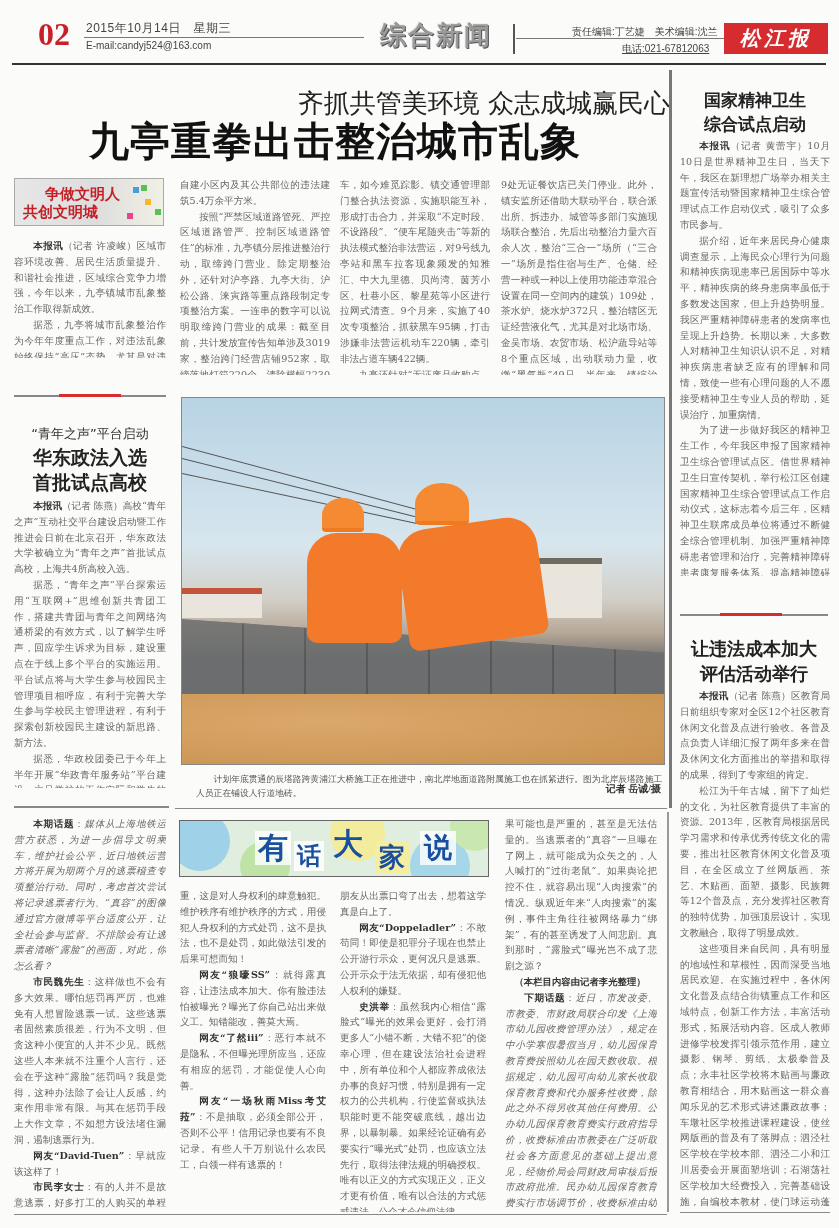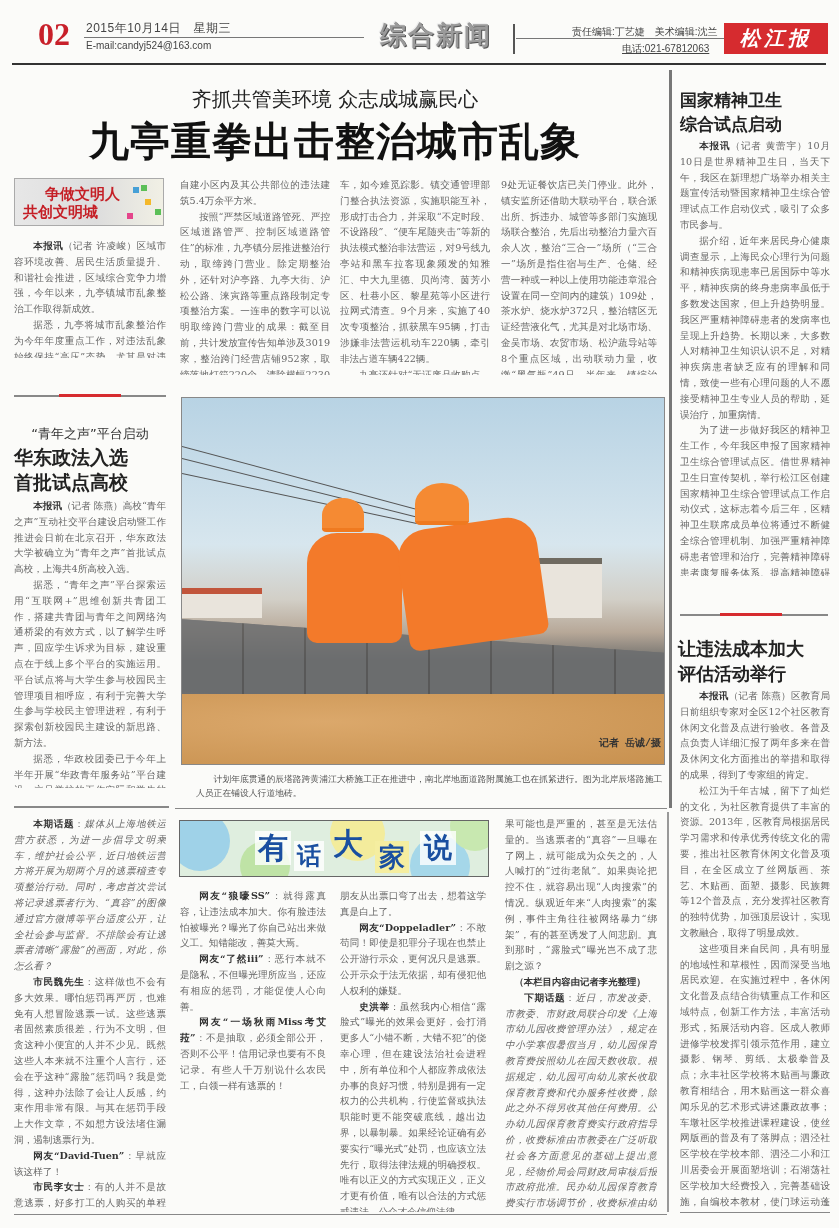--- a/index.html
+++ b/index.html
@@ -14,50 +14,50 @@
   .hdr-email { position: absolute; left: 62px; top: 40px; font-family: "Liberation Sans", sans-serif; font-size: 10px; color: #444; }
   .section-title { position: absolute; left: 356px; top: 18px; font-family: "DejaVu Sans", sans-serif; font-weight: bold; font-size: 26px; color: #9a9a9a; letter-spacing: 2px; text-shadow: 1px 1px 0 #555, -1px -1px 0 #eee; }
   .hdr-vbar { position: absolute; left: 489px; top: 24px; width: 2px; height: 30px; background: #555; }
   .hdr-rule-right { position: absolute; left: 492px; top: 38px; width: 220px; height: 1px; background: #777; }
   .hdr-editors { position: absolute; left: 548px; top: 25px; font-family: "Liberation Sans", sans-serif; font-size: 10px; color: #444; }
   .hdr-phone { position: absolute; left: 598px; top: 42px; font-family: "Liberation Sans", sans-serif; font-size: 10px; color: #444; text-decoration: underline; }
   .brand { position: absolute; left: 700px; top: 23px; width: 104px; height: 31px; background: #d62b2f; color: #fff; font-family: "DejaVu Serif", serif; font-weight: bold; font-style: italic; font-size: 20px; text-align: center; line-height: 31px; letter-spacing: 4px; }
   .top-rule { position: absolute; left: 12px; top: 63px; width: 814px; height: 2px; background: #333; }
 
   
-  .kicker { position: absolute; left: 0; width: 670px; top: 86px; text-align: center; font-family: "DejaVu Sans", sans-serif; font-size: 20px; color: #222; }
+  .kicker { position: absolute; left: 0; width: 670px; top: 86px; text-align: right; font-family: "DejaVu Sans", sans-serif; font-size: 26px; color: #222; }
   .headline { position: absolute; left: 0; width: 670px; top: 114px; text-align: center; font-family: "DejaVu Sans", sans-serif; font-weight: bold; font-size: 40px; color: #111; letter-spacing: 1px; }
   .col-divider { position: absolute; left: 669px; width: 3px; background: #777; }
 
   .para { font-size: 9.6px; line-height: 15.8px; text-indent: 2em; text-align: justify; color: #666; }
   .para b { color: #333; }
   .col { position: absolute; overflow: hidden; }
 
   .banner-civ { position: absolute; left: 14px; top: 178px; width: 150px; height: 48px; background: linear-gradient(90deg,#e7e7e7 0%,#ddd 55%,#f1f0e5 100%); border: 1px solid #aaa; overflow: hidden; }
   .banner-civ span { position: absolute; left: 10px; font-family: "DejaVu Serif", serif; font-weight: bold; font-size: 15px; color: #c51f26; line-height: 18px; }
   .dot { position: absolute; width: 6px; height: 6px; }
 
   .sec-sep { position: absolute; height: 2px; background: #888; }
   .sec-sep .red { position: absolute; top: -1px; height: 3px; background: #d62b2f; }
 
   .sub-kicker { position: absolute; text-align: center; font-family: "DejaVu Sans", sans-serif; font-size: 13px; color: #333; }
-  .sub-head { position: absolute; text-align: left; font-family: "DejaVu Serif", serif; font-weight: bold; font-size: 19px; line-height: 25px; color: #222; }
+  .sub-head { position: absolute; text-align: center; font-family: "DejaVu Serif", serif; font-weight: bold; font-size: 19px; line-height: 25px; color: #222; }
 
   
   .photo { position: absolute; left: 181px; top: 397px; width: 484px; height: 368px; border: 1px solid #888; overflow: hidden;
     background: linear-gradient(180deg,#b8d3e4 0%, #d7e6ee 40%, #d2cfc7 55%, #b7a898 64%, #6d6d6b 72%, #6e6f70 84%, #d7a46a 88%, #cf9c5e 100%); }
   .photo .sand { position: absolute; left: 0; bottom: 0; width: 100%; height: 70px; background: radial-gradient(ellipse at 30% 40%,#dba86b,#c8914f); }
   .photo .paving { position: absolute; left: 0; top: 238px; width: 100%; height: 72px; background: repeating-linear-gradient(90deg,#6b6d6f 0 60px,#555 60px 62px), #6b6d6f; transform: skewY(4deg); opacity: .85; }
   .worker { position: absolute; background: #f37a2a; border-radius: 30px 30px 10px 10px; }
   .helmet { position: absolute; background: #f58a33; border-radius: 50% 50% 10% 10%; border-bottom: 4px solid #ef7a20; }
   .wire { position: absolute; left: 0; height: 1px; background: #555; transform-origin: left; }
   .house { position: absolute; background: #e9e4dc; border-top: 6px solid #c1553b; }
 
   .caption { position: absolute; left: 196px; top: 772px; width: 470px; font-size: 8.8px; line-height: 14px; color: #555; text-indent: 2em; }
-  .credit { position: absolute; right: 178px; top: 736px; font-family: Liberation Mono, monospace; font-weight: bold; font-size: 10px; color: #333; }
+  .credit { position: absolute; right: 178px; top: 782px; font-family: Liberation Serif, serif; font-weight: bold; font-size: 10px; color: #333; }
 
   .h-rule { position: absolute; height: 2px; background: #888; }
 
   
   .talk-banner { position: absolute; left: 179px; top: 820px; width: 310px; height: 57px; border: 1px solid #666; overflow: hidden; background: #dfeedf; }
   .bubble { position: absolute; border-radius: 50%; }
   .talk-char { position: absolute; font-family: "DejaVu Sans", sans-serif; font-weight: bold; color: #1a4fa0; background: rgba(255,255,255,.8); text-align: center; }
 
   .talk-topic { font-family: "DejaVu Serif", serif; font-style: italic; }
 </style>
@@ -188,20 +188,21 @@
   <div class="bubble" style="left:230px;top:15px;width:60px;height:60px;background:#a5d7e9"></div>
   <div class="bubble" style="left:270px;top:-20px;width:50px;height:50px;background:#c8e8b0"></div>
   <div class="talk-char" style="left:75px;top:10px;width:36px;height:34px;font-size:30px;line-height:34px">有</div>
   <div class="talk-char" style="left:114px;top:20px;width:30px;height:30px;font-size:24px;line-height:30px">话</div>
   <div class="talk-char" style="left:150px;top:6px;width:36px;height:34px;font-size:30px;line-height:34px;background:transparent">大</div>
   <div class="talk-char" style="left:195px;top:20px;width:34px;height:32px;font-size:26px;line-height:32px;background:#f5eea0">家</div>
   <div class="talk-char" style="left:240px;top:10px;width:36px;height:34px;font-size:28px;line-height:34px">说</div>
 </div>
 
 <div class="col" style="left:180px;top:888px;width:146px;height:324px">
+  <p class="para" style="text-indent:0">重，这是对人身权利的肆意触犯。维护秩序有维护秩序的方式，用侵犯人身权利的方式处罚，这不是执法，也不是处罚，如此做法引发的后果可想而知！</p>
   <p class="para"><b>网友“狼嚎SS”</b>：<span>就得露真容，让违法成本加大。你有脸违法怕被曝光？曝光了你自己站出来做义工。知错能改，善莫大焉。</span></p>
   <p class="para"><b>网友“了然iii”</b>：<span>恶行本就不是隐私，不但曝光理所应当，还应有相应的惩罚，才能促使人心向善。</span></p>
   <p class="para"><b>网友“一场秋雨Miss考艾菈”</b>：<span>不是抽取，必须全部公开，否则不公平！信用记录也要有不良记录。有些人千万别说什么农民工，白领一样有逃票的！</span></p>
 
 </div>
 
 <div class="col" style="left:340px;top:888px;width:146px;height:324px">
   <p class="para" style="text-indent:0">朋友从出票口弯了出去，想着这学真是白上了。</p>
   <p class="para"><b>网友“Doppeladler”</b>：<span>不敢苟同！即使是犯罪分子现在也禁止公开游行示众，更何况只是逃票。公开示众于法无依据，却有侵犯他人权利的嫌疑。</span></p>
   <p class="para"><b>史洪举</b>：<span>虽然我内心相信“露脸式”曝光的效果会更好，会打消更多人“小错不断，大错不犯”的侥幸心理，但在建设法治社会进程中，所有单位和个人都应养成依法办事的良好习惯，特别是拥有一定权力的公共机构，行使监督或执法职能时更不能突破底线，越出边界，以暴制暴。如果经论证确有必要实行“曝光式”处罚，也应该立法先行，取得法律法规的明确授权。唯有以正义的方式实现正义，正义才更有价值，唯有以合法的方式惩戒违法，公众才会信仰法律。</span></p>

